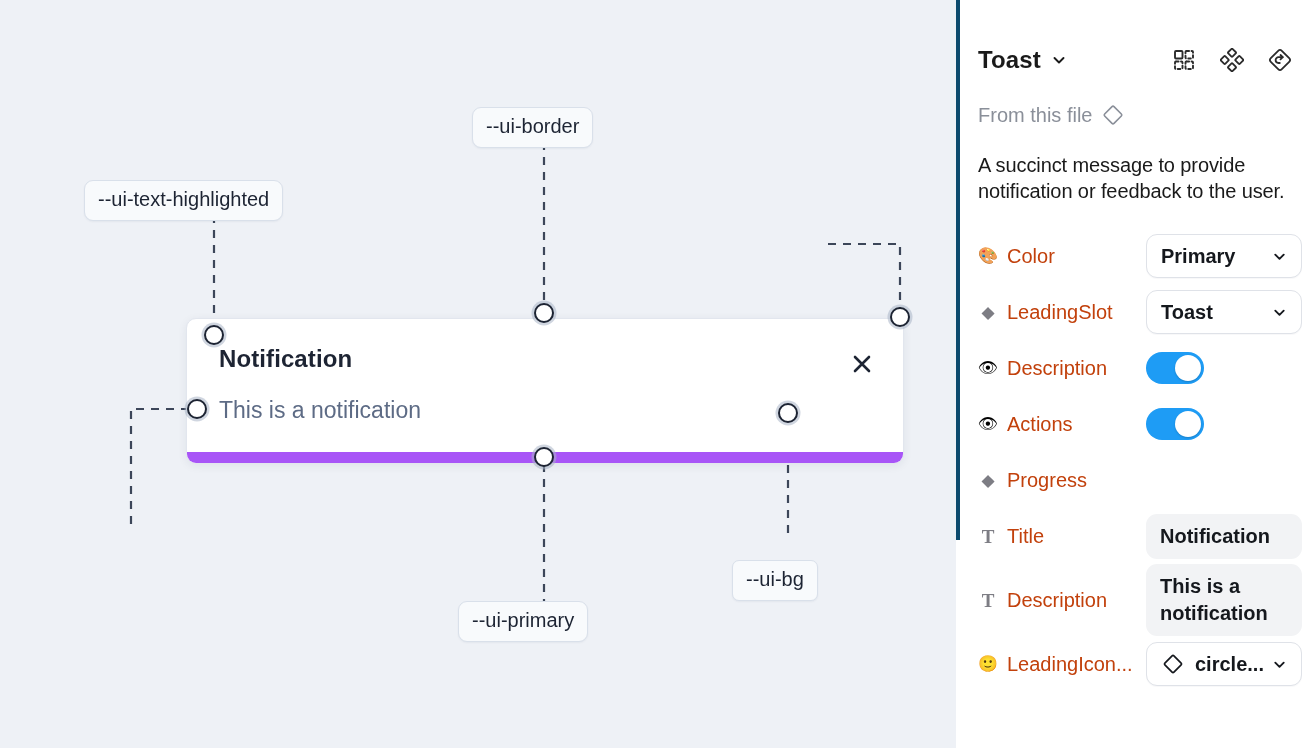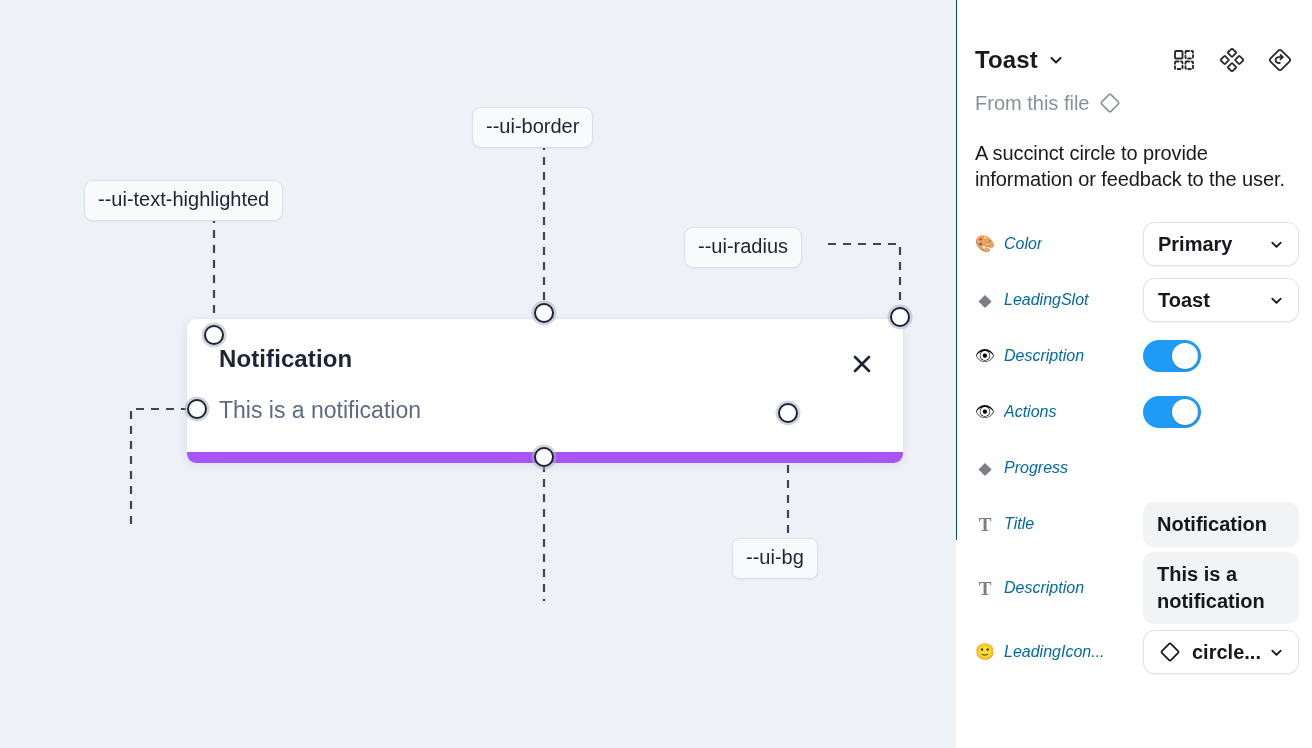--- a/index.html
+++ b/index.html
@@ -78,39 +78,39 @@
     border: 2.5px solid #1d2433;
     box-shadow: 0 0 0 2.5px rgba(170,180,198,.55);
     transform: translate(-50%, -50%);
   }
 
   
   #panel {
     position: relative;
     width: 356px; height: 540px;
     background: #ffffff;
-    border-left: 1px solid #0c4a6e;
+    border-left: 4px solid #0c4a6e;
     flex: 0 0 356px;
     padding: 0 18px;
   }
   .panel-head {
     display: flex; align-items: center;
     height: 56px; margin-top: 32px;
   }
   .panel-title {
     font-size: 24px; font-weight: 700; color: #1a1a1a;
     letter-spacing: .1px;
   }
   .caret-title { margin-left: 10px; color: #1a1a1a; display: flex; align-items: center; }
   .head-icons { margin-left: auto; display: flex; align-items: center; gap: 20px; }
   .head-icon { width: 28px; height: 28px; display: flex; align-items: center; justify-content: center; color: #2b2b2b; }
 
   .from-file {
     display: flex; align-items: center; gap: 9px;
-    margin-top: 0; height: 30px;
+    margin-top: 12px; height: 30px;
   }
   .from-file-label { font-size: 20px; color: #8a8f99; }
 
   .blurb {
     margin-top: 22px;
     font-size: 20px; line-height: 1.3;
     color: #1a1a1a;
     letter-spacing: -.1px;
   }
 
@@ -125,22 +125,22 @@
     overflow: hidden;
   }
   .prop-ico {
     width: 20px; flex: 0 0 20px;
     display: flex; align-items: center; justify-content: center;
     font-size: 16px; line-height: 1;
   }
   .prop-ico.diamond { color: #7d7d84; font-size: 17px; }
   .prop-ico.tglyph { font-family: "Liberation Serif", serif; font-weight: 700; font-size: 19px; color: #7d7d84; }
   .prop-label {
-    font-size: 16px; color: #0369a1;
-    white-space: nowrap; overflow: hidden; text-overflow: ellipsis; font-style: italic;
+    font-size: 20px; color: #c2410c;
+    white-space: nowrap; overflow: hidden; text-overflow: ellipsis;
   }
   .prop-ctl { margin-left: auto; width: 156px; flex: 0 0 156px; }
 
   .select {
     position: relative;
     height: 44px;
     border: 1px solid #dfe2e8;
     border-radius: 11px;
     background: #fff;
     display: flex; align-items: center;
@@ -207,25 +207,25 @@
           <path d="M5 5 L19 19 M19 5 L5 19"></path>
         </svg>
       </div>
       <div class="toast-progress"></div>
     </div>
 
     <div class="pill" style="left:84px; top:180px;">--ui-text-highlighted</div>
 
     <div class="pill" style="left:472px; top:107px;">--ui-border</div>
 
-    <div class="pill" style="left:684px; top:227px;">--ui-radius</div>
-
-
-
-    <div class="pill" style="left:732px; top:538px;border-radius:7px;">--ui-bg</div>
+
+
+    <div class="pill" style="left:458px; top:601px;">--ui-primary</div>
+
+    <div class="pill" style="left:732px; top:560px;border-radius:7px;">--ui-bg</div>
 
     <div class="handle" style="left:214px; top:335px;"></div>
     <div class="handle" style="left:544px; top:313px;"></div>
     <div class="handle" style="left:900px; top:317px;"></div>
     <div class="handle" style="left:197px; top:409px;"></div>
     <div class="handle" style="left:544px; top:457px;"></div>
     <div class="handle" style="left:788px; top:413px;"></div>
   </div>
 
   <div id="panel">
@@ -267,21 +267,21 @@
 
     <div class="from-file">
       <span class="from-file-label">From this file</span>
       <span style="display:flex;">
         <svg width="24" height="24" viewBox="0 0 24 24" fill="none" stroke="#8a8f99" stroke-width="1.6" stroke-linejoin="round">
           <rect x="5.4" y="5.4" width="13.2" height="13.2" rx="1.4" transform="rotate(45 12 12)"></rect>
         </svg>
       </span>
     </div>
 
-    <div class="blurb">A succinct circle to provide information or feedback to the user.</div>
+    <div class="blurb">A succinct message to provide notification or feedback to the user.</div>
 
     <div class="props">
 
       <div class="prop-row">
         <div class="prop-left">
           <span class="prop-ico">🎨</span>
           <span class="prop-label">Color</span>
         </div>
         <div class="prop-ctl">
           <div class="select">

